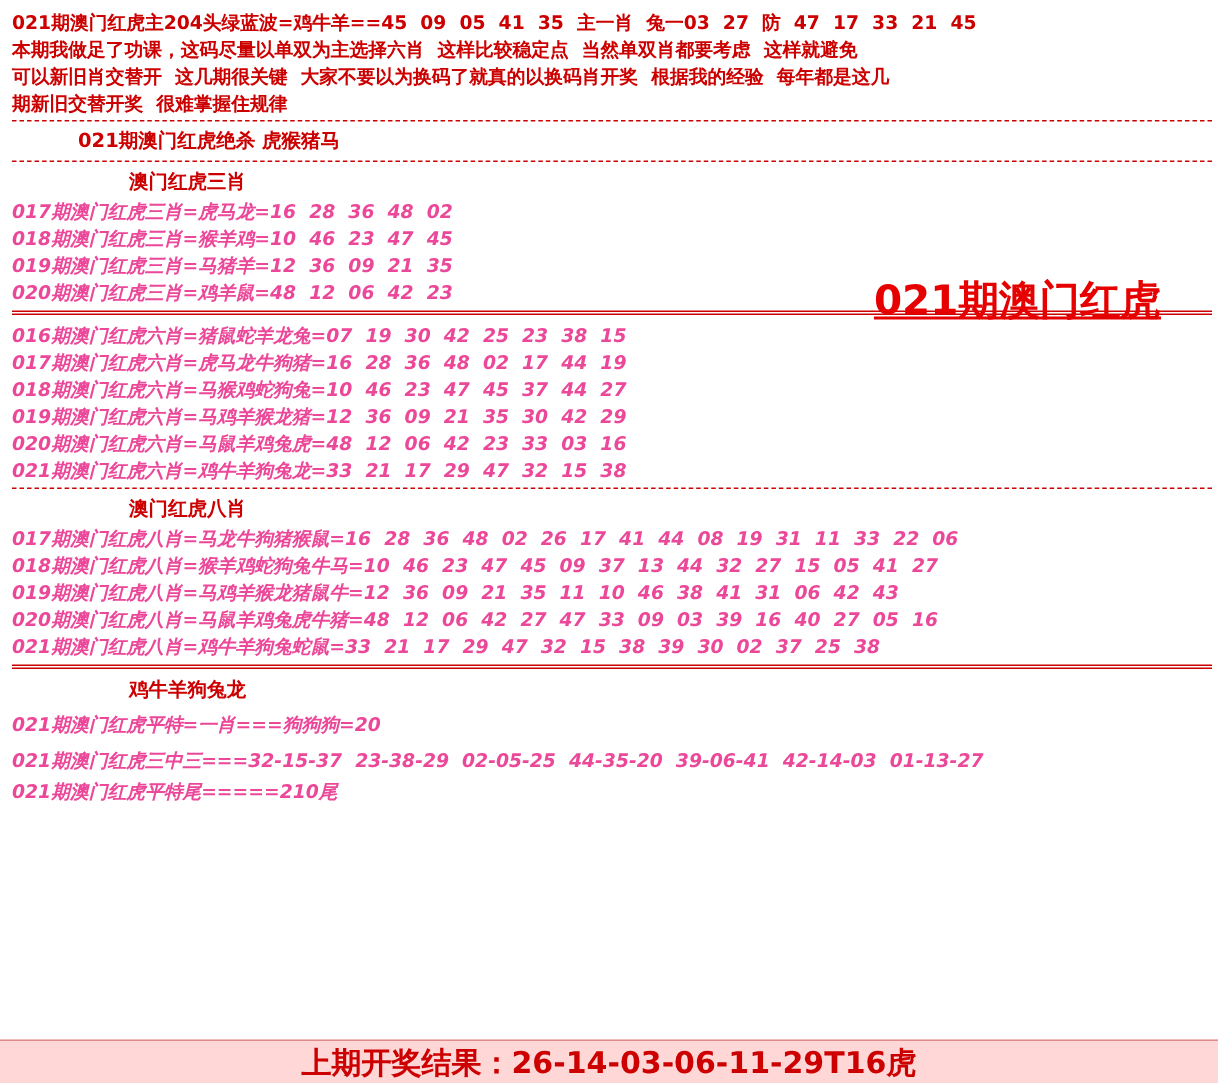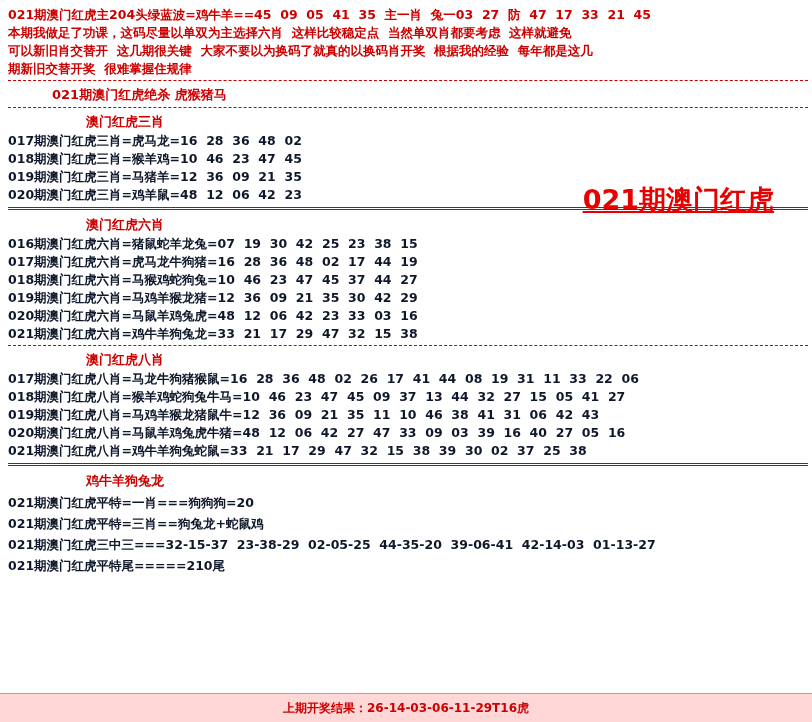--- a/index.html
+++ b/index.html
@@ -9,22 +9,23 @@
     font-family:"DejaVu Sans","Liberation Sans",sans-serif;
     color:#d00000;
     overflow:hidden;
   }
   .page{position:relative;width:812px;height:722px;box-sizing:border-box;padding:6px 4px 0 8px;}
   .line{
     font-size:12.5px;
     font-weight:bold;
     line-height:18px;
     white-space:pre;
-    color:#0f172a;
+    color:#ec4899;
     letter-spacing:0px;
+    font-style:italic;
   }
   .head-line{font-size:12.5px;font-weight:bold;line-height:18px;white-space:pre;color:#cc0000;}
   .rule{
     border-top:1px dashed #cc0000;
     height:0;margin:2px 0 4px 0;
   }
   .rule-double{
     border-top:3px double #cc0000;height:0;margin:3px 0 5px 0;
   }
   .indent{padding-left:34px;}
@@ -44,21 +45,21 @@
     left:0;bottom:0;
     width:812px;
     height:28px;
     background:#ffd7d7;
     border-top:1px solid #e08b8b;
     display:flex;
     align-items:center;
     justify-content:center;
   }
   .footer-text{
-    font-size:12px;font-weight:bold;color:#cc0000;white-space:pre;
+    font-size:20px;font-weight:bold;color:#cc0000;white-space:pre;
   }
   .tiny-gap{height:3px;}
 </style>
 </head>
 <body>
 
 <div class="page">
 
   <div>
     <div class="head-line">021期澳门红虎主204头绿蓝波=鸡牛羊==45  09  05  41  35  主一肖  兔一03  27  防  47  17  33  21  45</div>
@@ -78,21 +79,20 @@
     <div class="sec-title indent">澳门红虎三肖</div>
     <div class="line">017期澳门红虎三肖=虎马龙=16  28  36  48  02</div>
     <div class="line">018期澳门红虎三肖=猴羊鸡=10  46  23  47  45</div>
     <div class="line">019期澳门红虎三肖=马猪羊=12  36  09  21  35</div>
     <div class="line">020期澳门红虎三肖=鸡羊鼠=48  12  06  42  23</div>
   </div>
 
   <div class="rule-double"></div>
 
   <div>
-    <div class="sec-title indent">澳门红虎六肖</div>
     <div class="line">016期澳门红虎六肖=猪鼠蛇羊龙兔=07  19  30  42  25  23  38  15</div>
     <div class="line">017期澳门红虎六肖=虎马龙牛狗猪=16  28  36  48  02  17  44  19</div>
     <div class="line">018期澳门红虎六肖=马猴鸡蛇狗兔=10  46  23  47  45  37  44  27</div>
     <div class="line">019期澳门红虎六肖=马鸡羊猴龙猪=12  36  09  21  35  30  42  29</div>
     <div class="line">020期澳门红虎六肖=马鼠羊鸡兔虎=48  12  06  42  23  33  03  16</div>
     <div class="line">021期澳门红虎六肖=鸡牛羊狗兔龙=33  21  17  29  47  32  15  38</div>
   </div>
 
   <div class="rule"></div>
 
@@ -105,21 +105,20 @@
     <div class="line">021期澳门红虎八肖=鸡牛羊狗兔蛇鼠=33  21  17  29  47  32  15  38  39  30  02  37  25  38</div>
   </div>
 
   <div class="rule-double"></div>
 
   <div>
     <div class="sec-title indent">鸡牛羊狗兔龙</div>
     <div class="tiny-gap"></div>
     <div class="line">021期澳门红虎平特=一肖===狗狗狗=20</div>
     <div class="tiny-gap"></div>
-    <div class="line">021期澳门红虎平特=三肖==狗兔龙+蛇鼠鸡</div>
     <div class="tiny-gap"></div>
     <div class="line">021期澳门红虎三中三===32-15-37  23-38-29  02-05-25  44-35-20  39-06-41  42-14-03  01-13-27</div>
     <div class="tiny-gap"></div>
     <div class="line">021期澳门红虎平特尾=====210尾</div>
   </div>
 
   <div class="footer">
     <div class="footer-text">上期开奖结果：26-14-03-06-11-29T16虎</div>
   </div>
 

